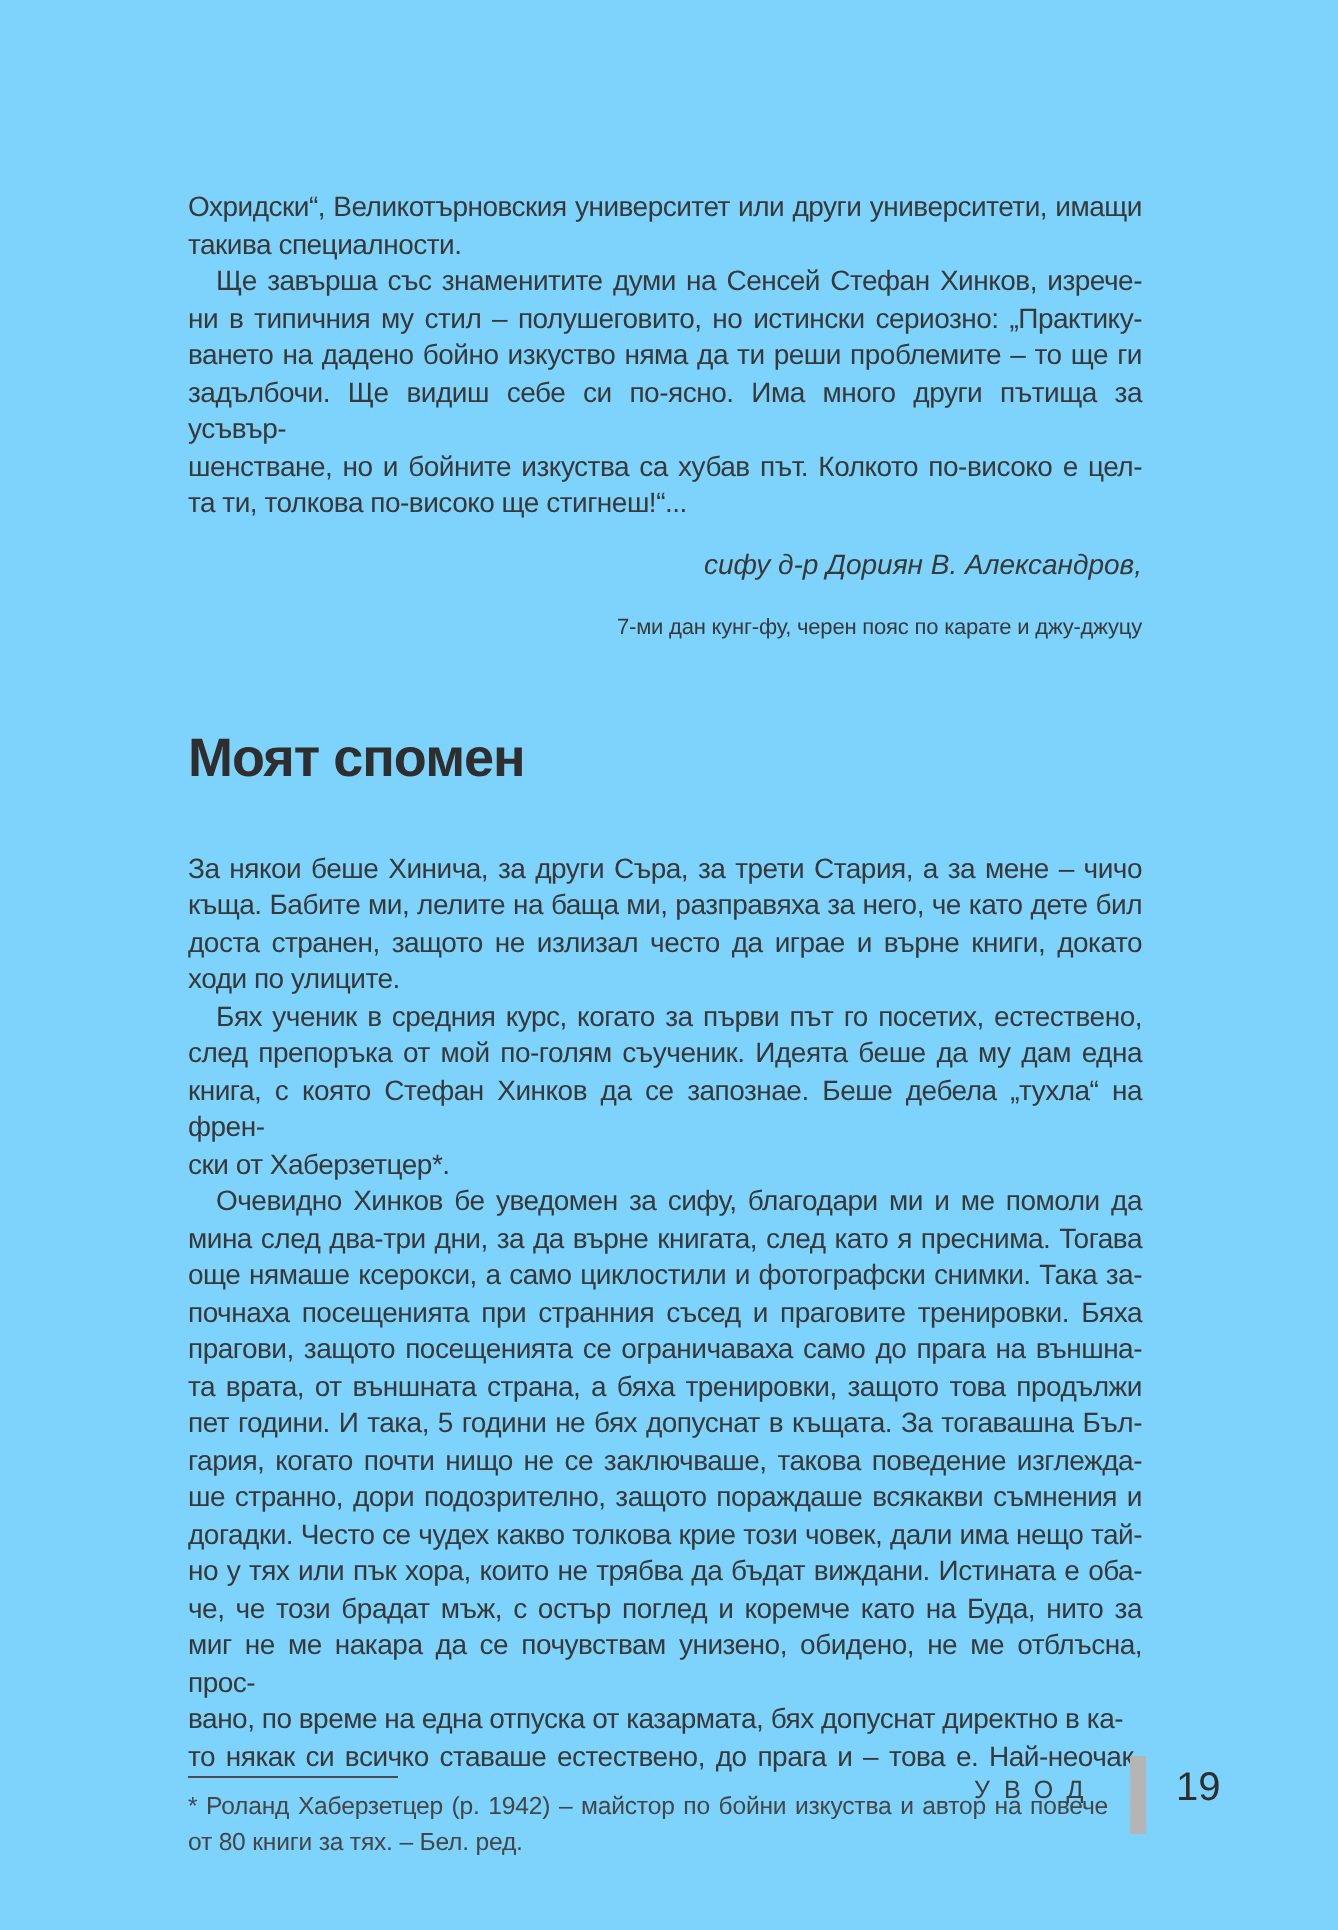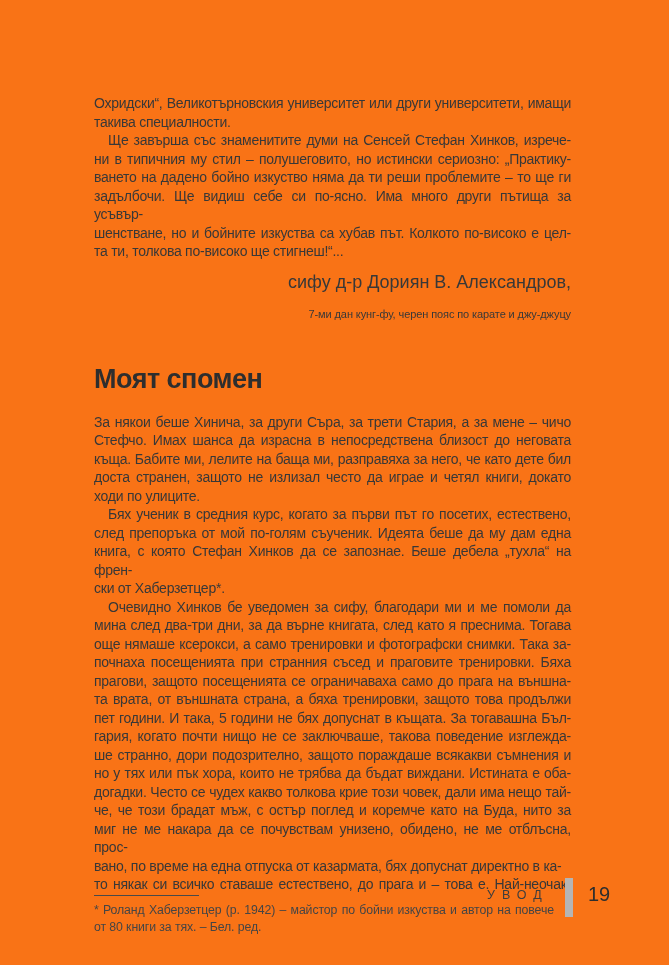--- a/index.html
+++ b/index.html
@@ -1,58 +1,59 @@
 <!DOCTYPE html>
 <html><head>
 <meta charset="utf-8">
 <style>
   html,body { margin:0; padding:0; background:#e8e8e8; }
   .page {
     position:relative;
     width:669px; height:965px;
-    background:#f97316;
+    background:#7dd3fc;
     font-family:"Liberation Sans", sans-serif;
     color:#383838;
     overflow:hidden;
   }
   .content {
     position:absolute;
     left:94px; top:94px; width:477px;
   }
   .para { font-size:14px; letter-spacing:-0.25px; }
   .line {
     line-height:18.5px;
     text-align:justify;
     text-align-last:justify;
   }
   .line.last { text-align-last:left; }
   .line.indent { text-indent:14px; }
 
   .attribution { margin-top:13px; text-align:right; }
   .attr-name {
-    font-size:18px;
+    font-style:italic;
+    font-size:14px;
     line-height:16px;
     letter-spacing:0;
   }
   .attr-title {
     font-size:11px;
     line-height:13px;
     margin-top:18px;
     letter-spacing:-0.1px;
   }
 
   .heading {
     margin:42px 0 0 0;
     font-size:27px;
     font-weight:700;
     letter-spacing:-0.5px;
     line-height:32px;
     color:#2e2e2e;
   }
-  .after-heading { margin-top:18px; }
+  .after-heading { margin-top:30px; }
 
   .footnote-rule {
     margin-top:1px;
     width:105px;
     border-top:1px solid #4a4a4a;
     height:0;
   }
   .footnote {
     margin-top:6px;
     width:460px;
@@ -103,43 +104,42 @@
 
     <div class="attribution">
       <div class="attr-name">сифу д-р Дориян В. Александров,</div>
       <div class="attr-title">7-ми дан кунг-фу, черен пояс по карате и джу-джуцу</div>
     </div>
 
     <h1 class="heading">Моят спомен</h1>
 
     <div class="para after-heading">
         <div class="line">За някои беше Хинича, за други Съра, за трети Стария, а за мене – чичо</div>
-        <div class="line">Стефчо. Имах шанса да израсна в непосредствена близост до неговата</div>
         <div class="line">къща. Бабите ми, лелите на баща ми, разправяха за него, че като дете бил</div>
-        <div class="line">доста странен, защото не излизал често да играе и четял книги, докато</div>
+        <div class="line">доста странен, защото не излизал често да играе и върне книги, докато</div>
         <div class="line last">ходи по улиците.</div>
       </div>
     <div class="para">
         <div class="line indent">Бях ученик в средния курс, когато за първи път го посетих, естествено,</div>
         <div class="line">след препоръка от мой по-голям съученик. Идеята беше да му дам една</div>
         <div class="line">книга, с която Стефан Хинков да се запознае. Беше дебела „тухла“ на френ-</div>
         <div class="line last">ски от Хаберзетцер*.</div>
       </div>
     <div class="para">
         <div class="line indent">Очевидно Хинков бе уведомен за сифу, благодари ми и ме помоли да</div>
         <div class="line">мина след два-три дни, за да върне книгата, след като я преснима. Тогава</div>
-        <div class="line">още нямаше ксерокси, а само тренировки и фотографски снимки. Така за-</div>
+        <div class="line">още нямаше ксерокси, а само циклостили и фотографски снимки. Така за-</div>
         <div class="line">почнаха посещенията при странния съсед и праговите тренировки. Бяха</div>
         <div class="line">прагови, защото посещенията се ограничаваха само до прага на външна-</div>
         <div class="line">та врата, от външната страна, а бяха тренировки, защото това продължи</div>
         <div class="line">пет години. И така, 5 години не бях допуснат в къщата. За тогавашна Бъл-</div>
         <div class="line">гария, когато почти нищо не се заключваше, такова поведение изглежда-</div>
         <div class="line">ше странно, дори подозрително, защото пораждаше всякакви съмнения и</div>
+        <div class="line">догадки. Често се чудех какво толкова крие този човек, дали има нещо тай-</div>
         <div class="line">но у тях или пък хора, които не трябва да бъдат виждани. Истината е оба-</div>
-        <div class="line">догадки. Често се чудех какво толкова крие този човек, дали има нещо тай-</div>
         <div class="line">че, че този брадат мъж, с остър поглед и коремче като на Буда, нито за</div>
         <div class="line">миг не ме накара да се почувствам унизено, обидено, не ме отблъсна, прос-</div>
         <div class="line last">вано, по време на една отпуска от казармата, бях допуснат директно в ка-</div>
         <div class="line">то някак си всичко ставаше естествено, до прага и – това е. Най-неочак-</div>
       </div>
 
     <div class="footnote-rule"></div>
     <div class="footnote">
         <div class="line">* Роланд Хаберзетцер (р. 1942) – майстор по бойни изкуства и автор на повече</div>
         <div class="line last">от 80 книги за тях. – Бел. ред.</div>

